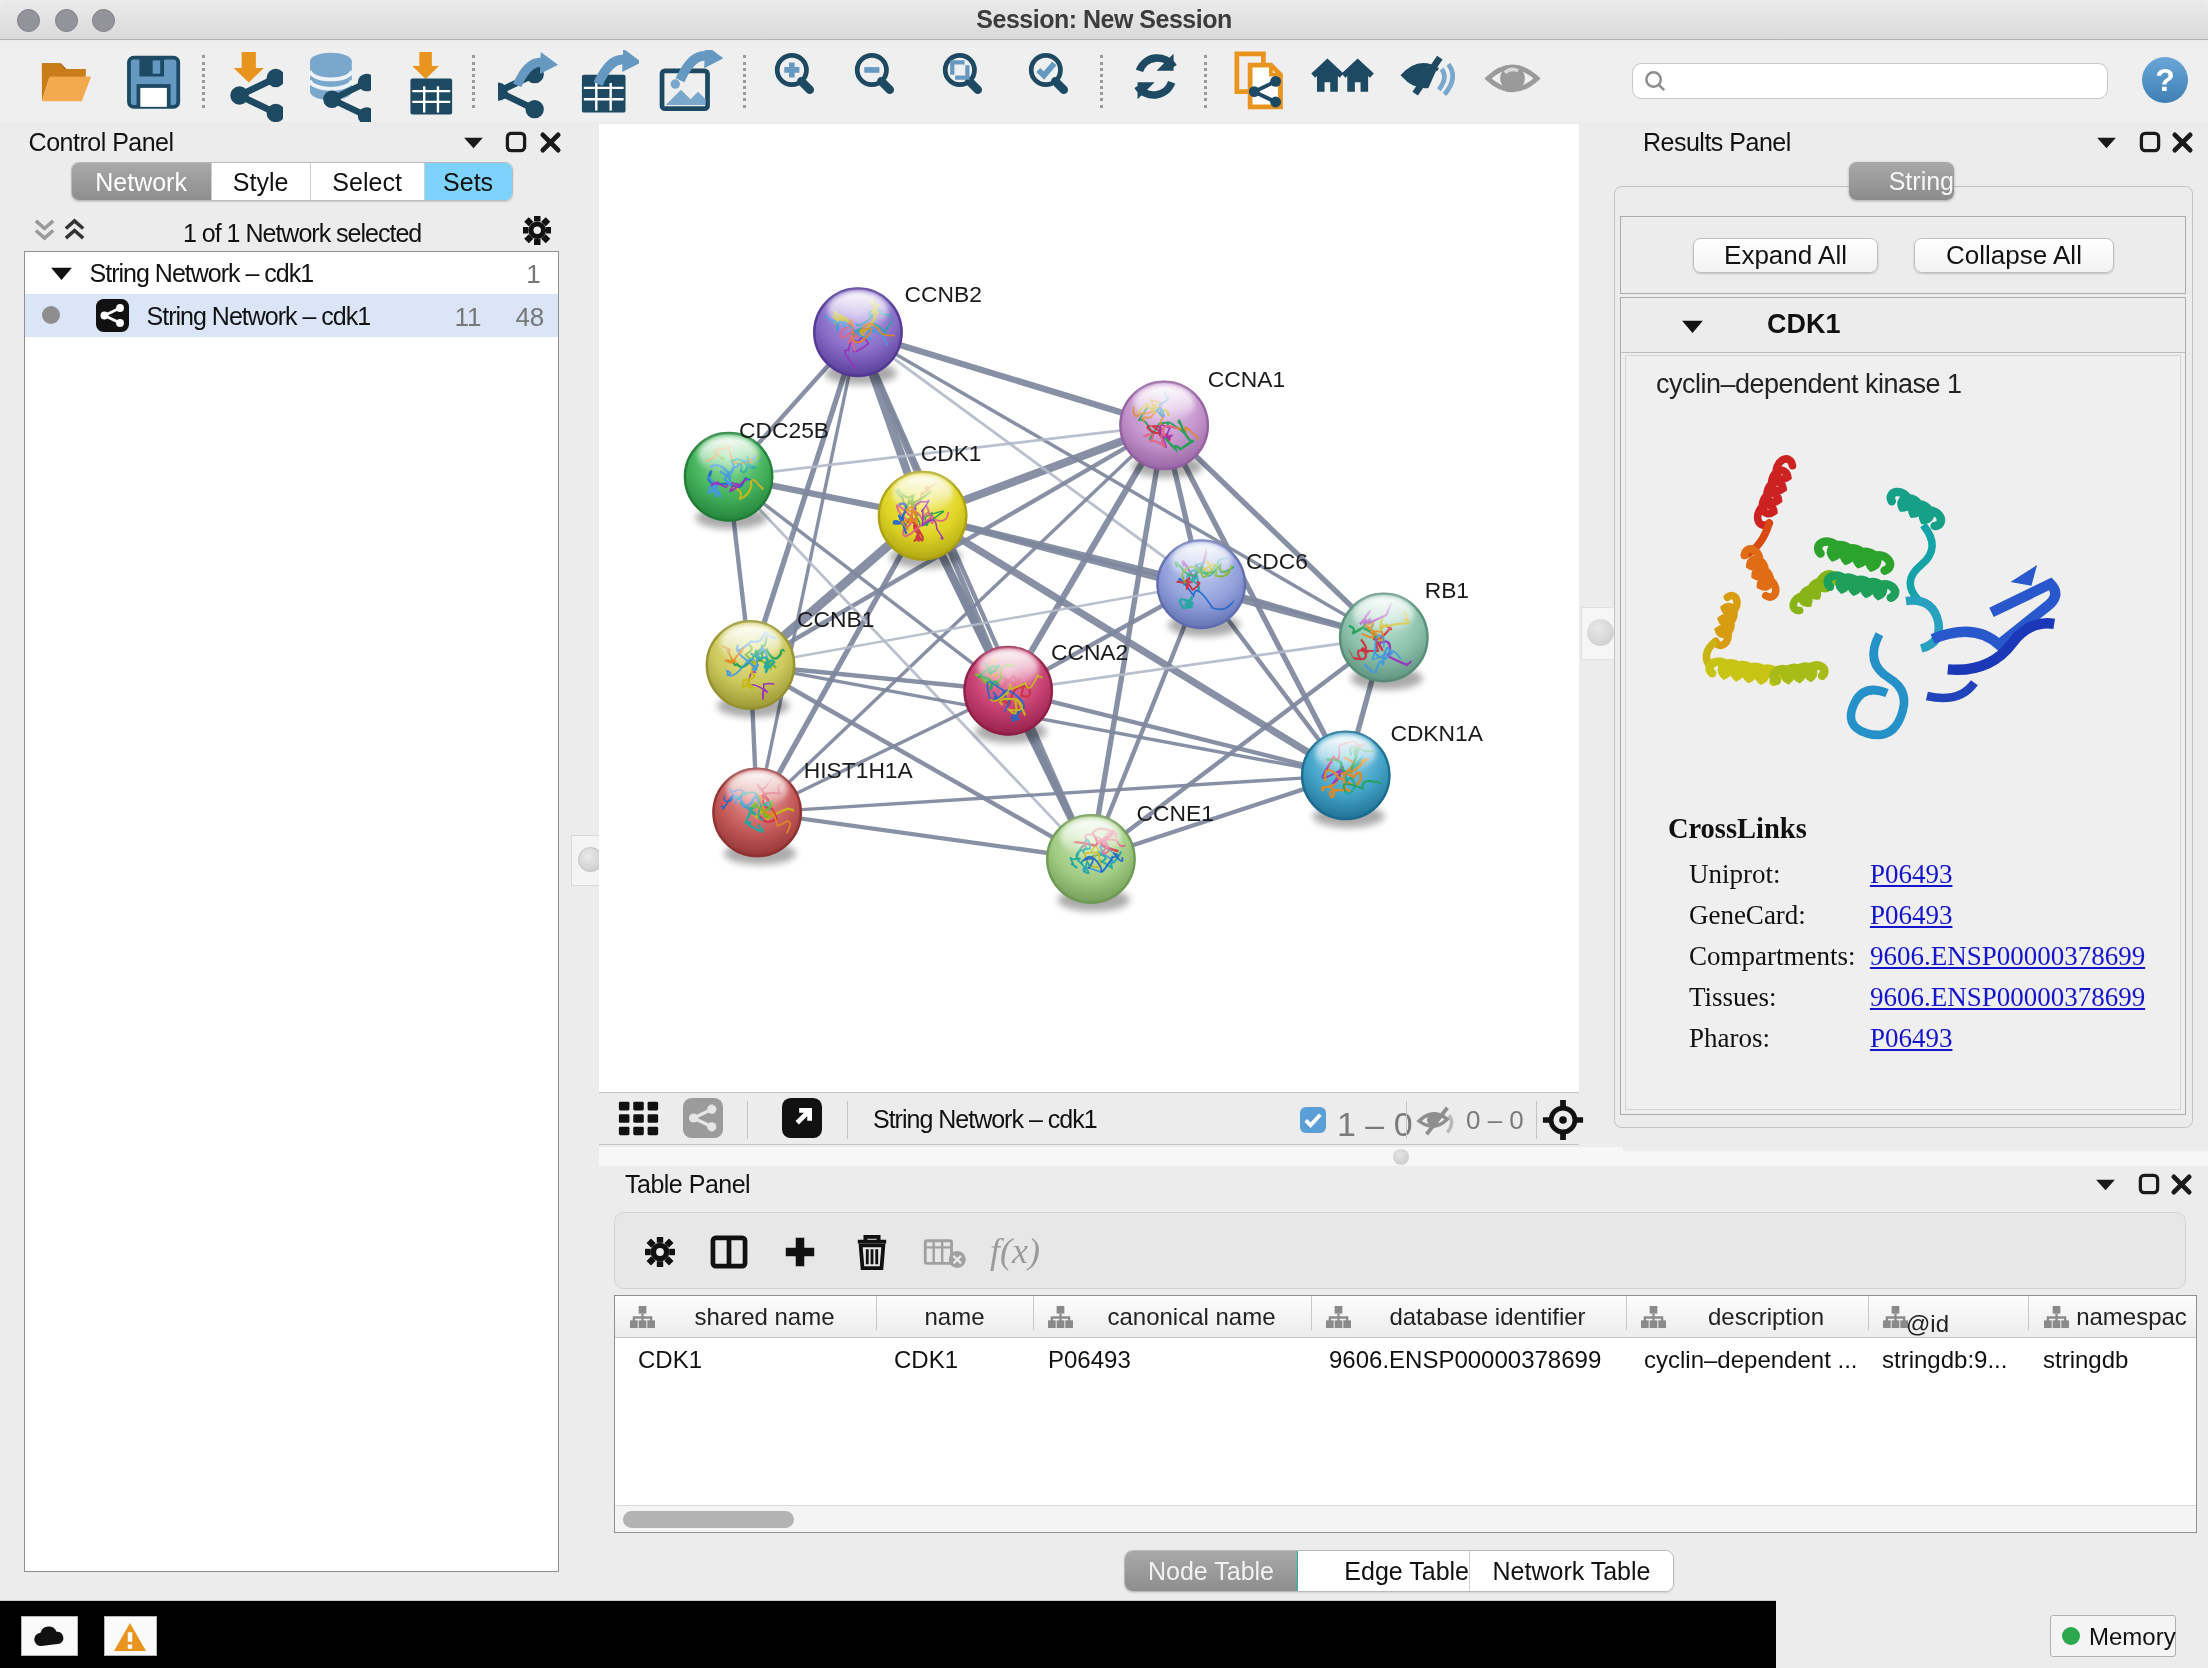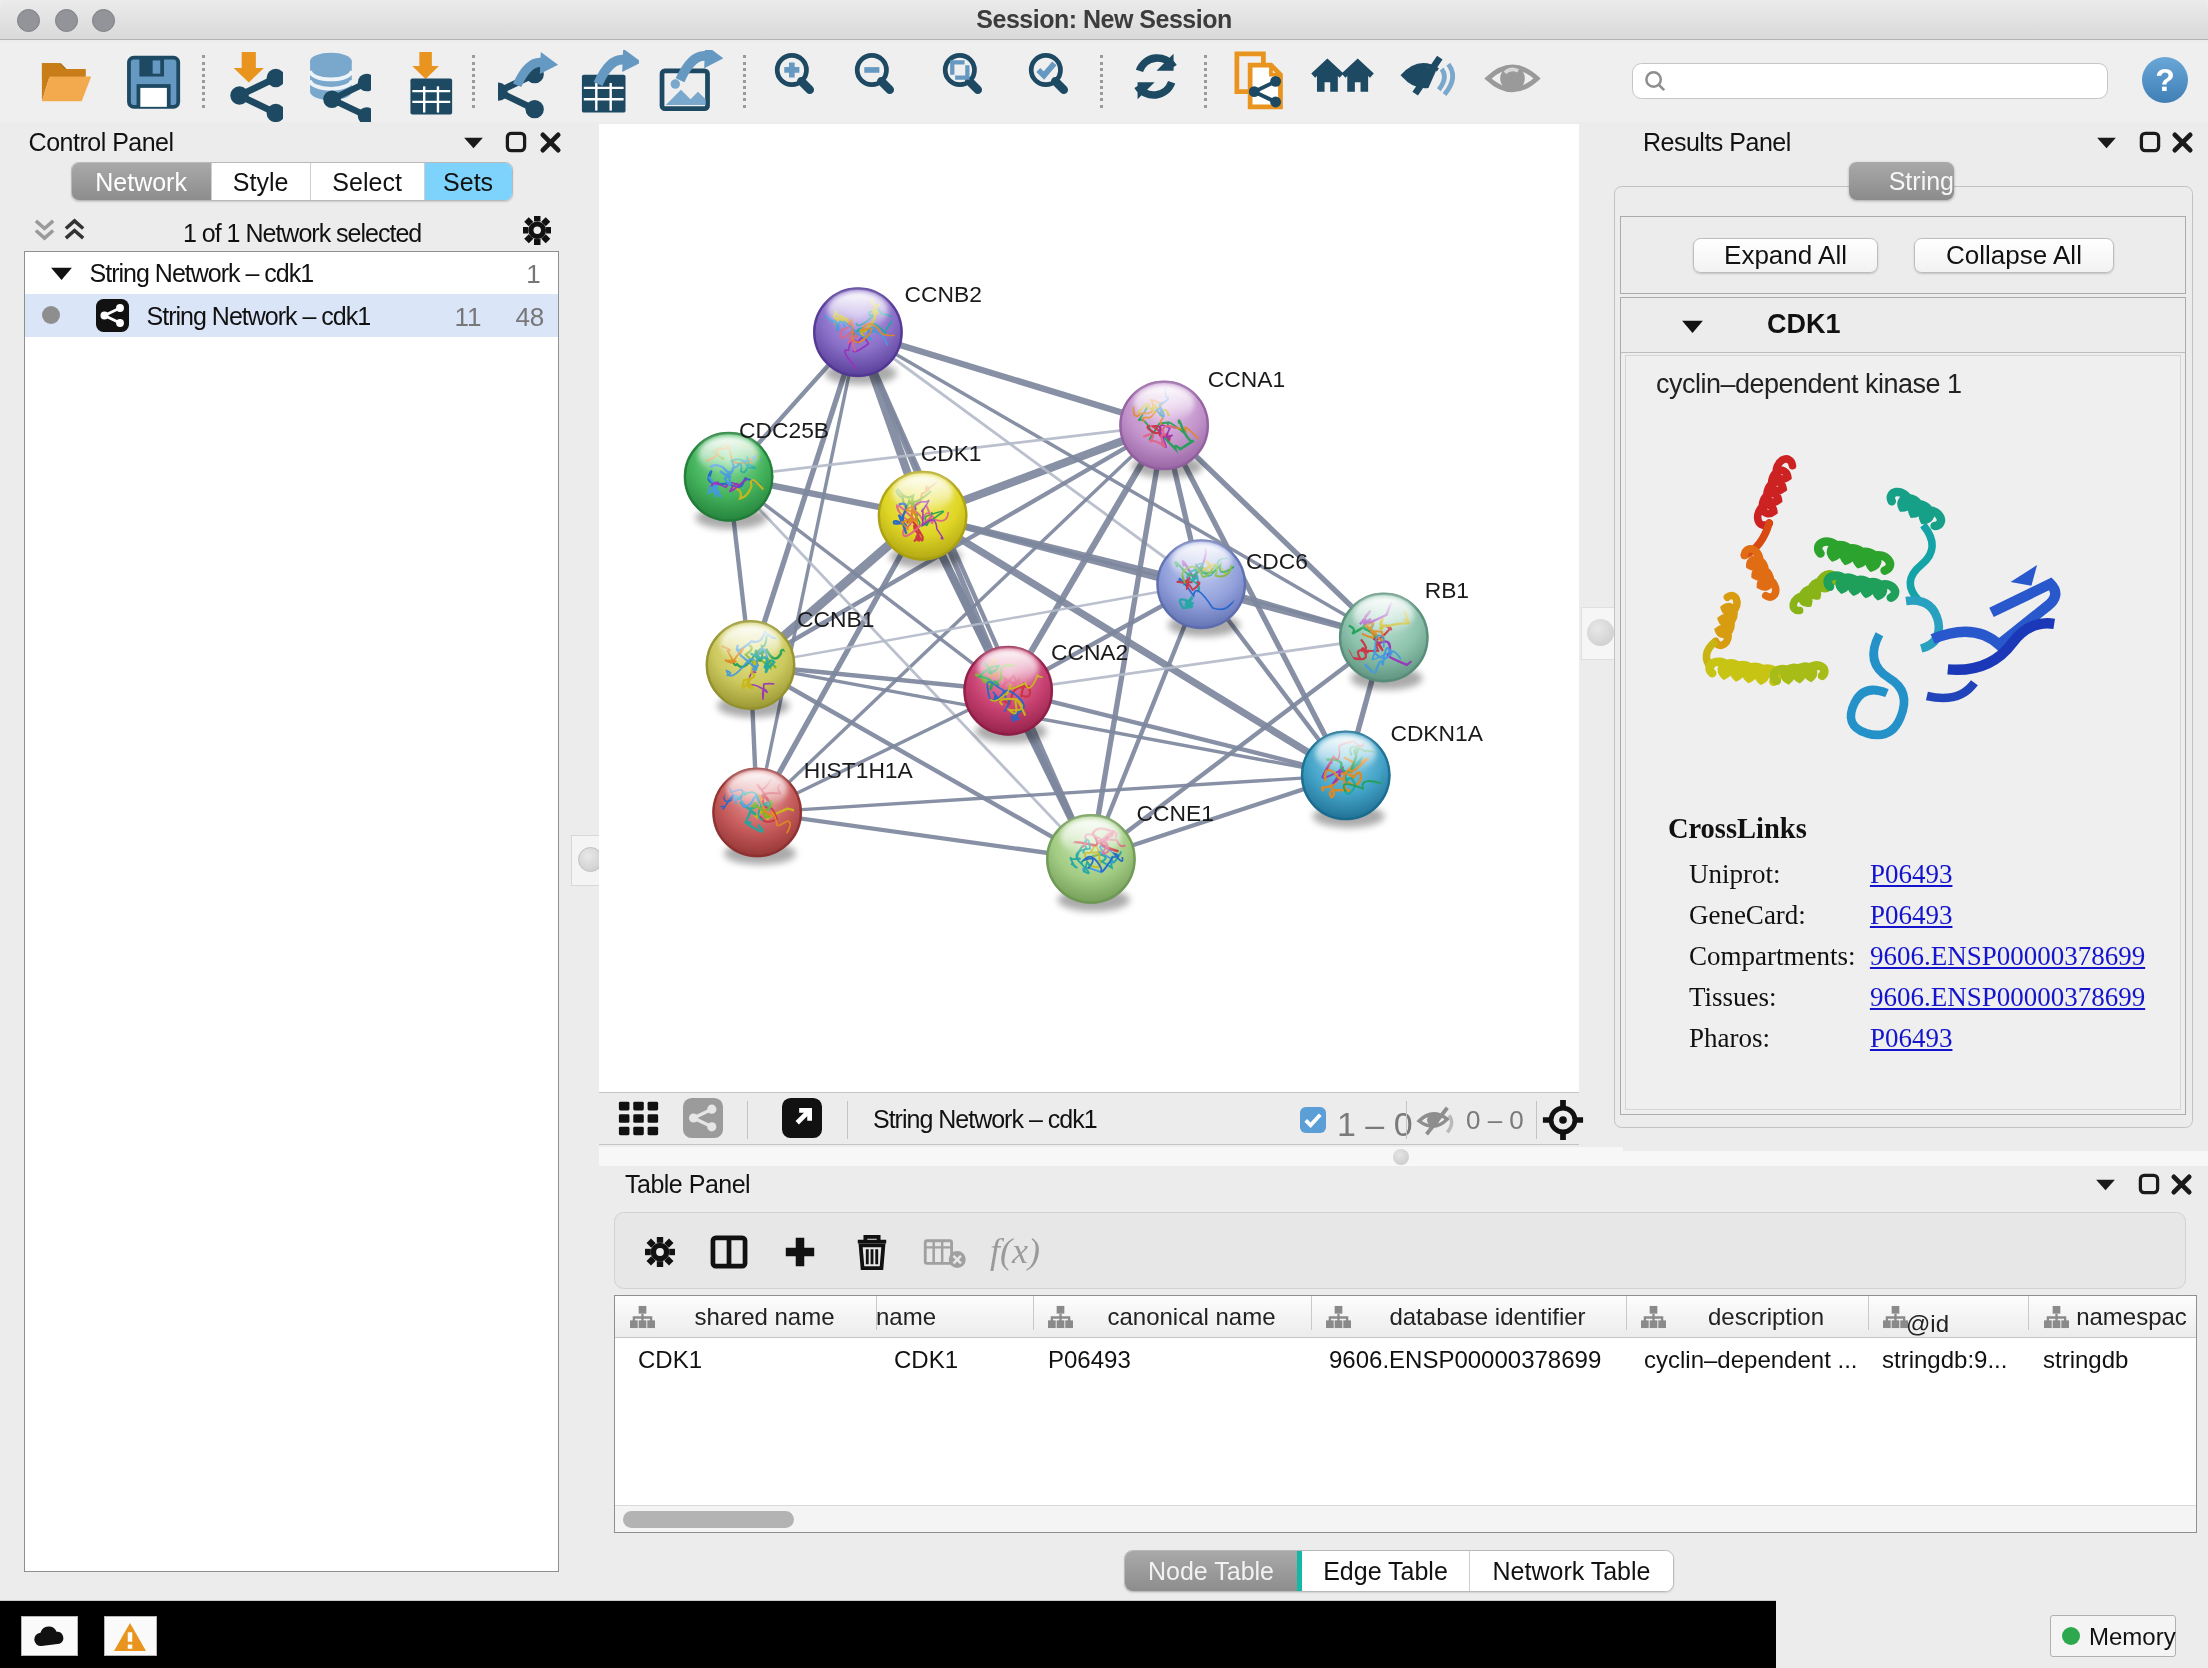--- a/index.html
+++ b/index.html
@@ -714,21 +714,21 @@
     <div class="abs" style="left:0;top:0;width:100%;height:42px;background:linear-gradient(#fdfdfd,#ececec);border-bottom:1.9px solid #c6c6c6;font-size:24px;color:#222">
       <div class="abs" style="left:15px;top:8.6px"><svg width="25" height="24" viewBox="0 0 26 25">
             <rect x="9" y="1" width="8" height="8" fill="#8a8a8a"></rect>
             <path d="M13 9 v4 M4 17 v-4 h18 v4 M13 13 v4" stroke="#8a8a8a" stroke-width="2.4" fill="none"></path>
             <rect x="0" y="16" width="8" height="8" fill="#8a8a8a"></rect>
             <rect x="9" y="16" width="8" height="8" fill="#8a8a8a"></rect>
             <rect x="18" y="16" width="8" height="8" fill="#8a8a8a"></rect>
           </svg></div>
       <div class="abs" style="left:0;top:6.7px;width:261px;text-align:center;text-indent:38px">shared name</div>
       <div class="abs" style="left:261px;top:0;height:34px;border-left:1.9px solid #c9c9c9"></div>
-      <div class="abs" style="left:261px;top:6.7px;width:157px;">name</div>
+      <div class="abs" style="left:261px;top:6.7px;width:157px;text-align:center">name</div>
       <div class="abs" style="left:418px;top:0;height:34px;border-left:1.9px solid #c9c9c9"></div>
       <div class="abs" style="left:433px;top:8.6px"><svg width="25" height="24" viewBox="0 0 26 25">
             <rect x="9" y="1" width="8" height="8" fill="#8a8a8a"></rect>
             <path d="M13 9 v4 M4 17 v-4 h18 v4 M13 13 v4" stroke="#8a8a8a" stroke-width="2.4" fill="none"></path>
             <rect x="0" y="16" width="8" height="8" fill="#8a8a8a"></rect>
             <rect x="9" y="16" width="8" height="8" fill="#8a8a8a"></rect>
             <rect x="18" y="16" width="8" height="8" fill="#8a8a8a"></rect>
           </svg></div>
       <div class="abs" style="left:418px;top:6.7px;width:279px;text-align:center;text-indent:38px">canonical name</div>
       <div class="abs" style="left:696px;top:0;height:34px;border-left:1.9px solid #c9c9c9"></div>
@@ -778,21 +778,21 @@
       <div class="abs" style="left:1428px;top:5.7px">stringdb</div>
     </div>
 
     <div class="abs" style="left:0;bottom:0;width:100%;height:27px;background:#f4f4f4;border-top:1px solid #d9d9d9">
       <div class="abs" style="left:7.6px;top:4.8px;width:171px;height:17px;border-radius:8.6px;background:#b3b3b3"></div>
     </div>
   </div>
 
   <div class="abs" style="left:525px;top:384px;height:42px;display:flex;border-radius:8.6px;overflow:hidden;border:1px solid #b9b9b9;box-shadow:0 1px 1.9px rgba(0,0,0,0.12)">
     <div style="width:172px;background:linear-gradient(#a9a9a9,#8d8d8d);color:#f2f2f2;font-size:25px;text-align:center;line-height:41px">Node Table</div>
-    <div style="width:172px;background:#fff;border-left:5px solid #14b8a6;color:#111;font-size:25px;text-align:center;line-height:41px">Edge Table</div>
+    <div style="width:172px;background:#fff;border-left:1px solid #14b8a6;color:#111;font-size:25px;text-align:right;line-height:41px">Edge Table</div>
     <div style="width:204px;background:#fff;border-left:1px solid #cfcfcf;color:#111;font-size:25px;text-align:center;line-height:41px">Network Table</div>
   </div>
 </div>
 
 <div class="abs" style="left:0;top:1600px;width:1776px;height:68px;background:#000000;border-top:1.9px solid #cacaca">
   <div class="abs" style="left:21px;top:15px;width:57px;height:40px;background:#fafafa;border:1.9px solid #b5b5b5">
     <svg width="38" height="27" viewBox="0 0 40 28" style="position:absolute;left:7.6px;top:5.7px">
         <path d="M12 24 a7 7 0 0 1 -1 -14 a9 9 0 0 1 17 -1 a6.5 6.5 0 0 1 3 12.5 z" fill="#111"></path>
       </svg>
   </div>

